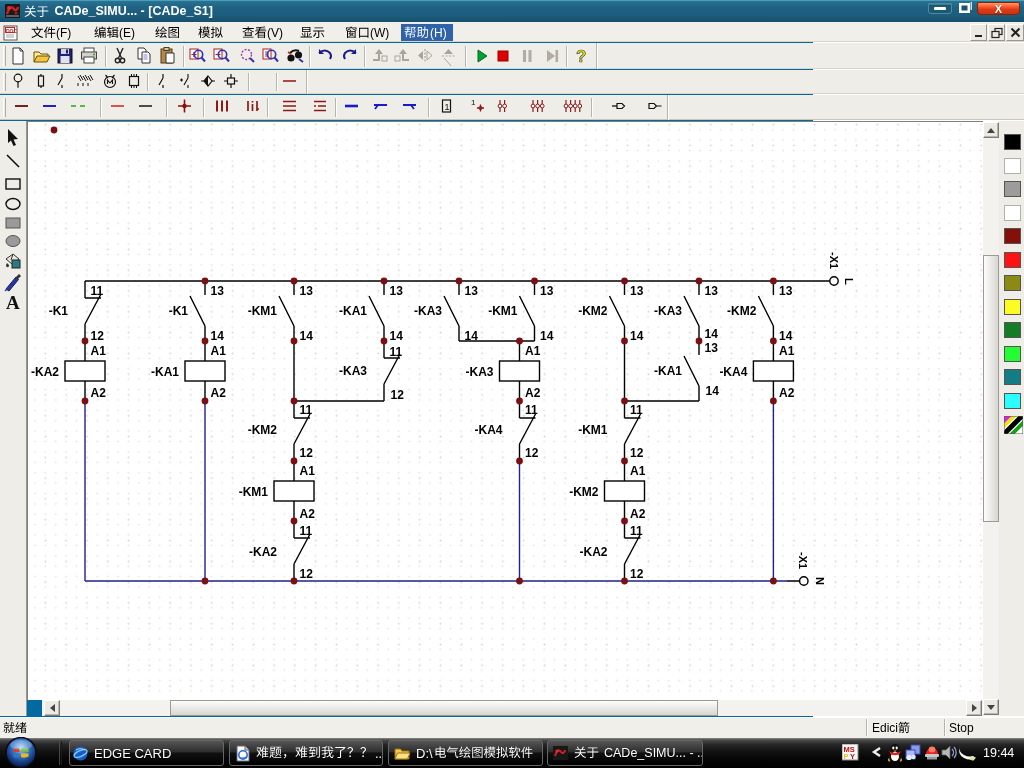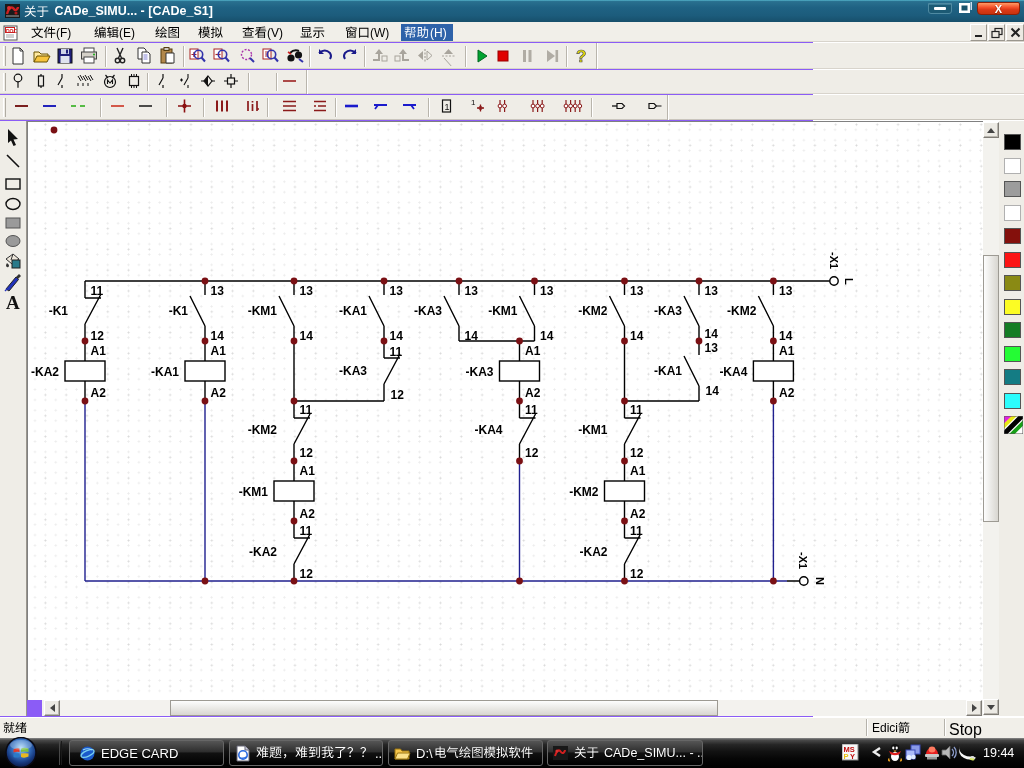--- a/index.html
+++ b/index.html
@@ -1,16 +1,16 @@
 <!DOCTYPE html>
 <html><head><meta charset="utf-8"><style>
 *{margin:0;padding:0;box-sizing:border-box}
 html,body{width:1024px;height:768px;overflow:hidden;font-family:"Liberation Sans",sans-serif}
 .abs{position:absolute}
-#page{position:relative;width:813px;height:768px;background:#8b5cf6}
+#page{position:relative;width:813px;height:768px;background:#0369a1}
 #titlebar{position:absolute;left:0;top:0;width:1024px;height:22px;
  background:linear-gradient(#55b5cc 0%,#29708f 7%,#1f6283 35%,#1c5c7c 70%,#174f6b 100%);}
 #titletext{position:absolute;left:24px;top:4px;color:#fff;font-weight:bold;font-size:12.5px;white-space:nowrap;
  font-family:"Liberation Sans",sans-serif}
 #menubar{position:absolute;left:0;top:22px;width:1024px;height:20px;background:#f1efe9;border-bottom:1px solid #d8d4cc}
 .mi{position:absolute;top:24px;height:17px;display:flex;align-items:center;font-size:12px;color:#000;white-space:nowrap}
 #tb1{position:absolute;left:0;top:43px;width:1024px;height:26px;background:#efede7;border-bottom:1px solid #d8d4cc}
 #tb2{position:absolute;left:0;top:70px;width:1024px;height:24px;background:#efede7;border-bottom:1px solid #d8d4cc}
 #tb3{position:absolute;left:0;top:95px;width:1024px;height:25px;background:#efede7;border-bottom:1px solid #c9c5bc}
 .sep{position:absolute;width:2px;background:#d2cfc7;border-left:1px solid #b9b5ac;border-right:1px solid #fff}
@@ -583,39 +583,39 @@
 <div class="abs" style="left:3px;top:721px"><svg width="26" height="16" viewBox="0 0 26 16" style="display:inline-block;vertical-align:top;">
         <path transform="translate(0,11)" d="M2.088 -6.096H4.788V-4.656H2.088ZM8.652000000000001 -5.184V-0.624C8.652000000000001 0.132 8.736 0.324 8.928 0.48C9.120000000000001 0.624 9.42 0.672 9.672 0.672C9.828 0.672 10.272 0.672 10.44 0.672C10.668000000000001 0.672 10.956 0.648 11.124 0.552C11.316 0.48 11.436 0.324 11.52 0.084C11.58 -0.156 11.628 -0.792 11.652000000000001 -1.332C11.412 -1.4040000000000001 11.112 -1.56 10.944 -1.716C10.932 -1.104 10.92 -0.612 10.884 -0.40800000000000003C10.848 -0.216 10.8 -0.108 10.716000000000001 -0.07200000000000001C10.644 -0.024 10.488 -0.012 10.356 -0.012C10.200000000000001 -0.012 9.948 -0.012 9.84 -0.012C9.72 -0.012 9.624 -0.036000000000000004 9.540000000000001 -0.07200000000000001C9.48 -0.12 9.456 -0.276 9.456 -0.528V-5.184ZM1.704 -3.2880000000000003C1.476 -2.2920000000000003 1.104 -1.296 0.6 -0.624C0.78 -0.528 1.104 -0.3 1.248 -0.18C1.74 -0.912 2.196 -2.04 2.46 -3.12ZM4.392 -3.132C4.776 -2.472 5.124 -1.572 5.256 -0.984L5.94 -1.308C5.808 -1.8840000000000001 5.436 -2.7600000000000002 5.04 -3.42ZM9.216000000000001 -9.168000000000001C9.708 -8.628 10.224 -7.86 10.428 -7.368L11.076 -7.776C10.848 -8.256 10.32 -9.0 9.828 -9.516ZM1.296 -6.84V-3.924H3.096V-0.024C3.096 0.096 3.06 0.132 2.94 0.132C2.82 0.14400000000000002 2.424 0.14400000000000002 1.98 0.132C2.1 0.34800000000000003 2.22 0.66 2.2560000000000002 0.888C2.88 0.888 3.2880000000000003 0.876 3.564 0.756C3.84 0.624 3.912 0.396 3.912 0.0V-3.924H5.628V-6.84ZM2.664 -9.912C2.856 -9.516 3.072 -9.024000000000001 3.204 -8.604000000000001H0.648V-7.8H6.132000000000001V-8.604000000000001H4.14C3.996 -9.036 3.732 -9.636000000000001 3.492 -10.104000000000001ZM7.908 -10.056000000000001C7.908 -9.096 7.908 -8.040000000000001 7.848 -6.972H6.24V-6.144H7.788C7.5840000000000005 -3.6 6.984 -1.08 5.244 0.432C5.472 0.5640000000000001 5.76 0.792 5.904 0.972C7.74 -0.6960000000000001 8.388 -3.42 8.628 -6.144H11.448V-6.972H8.688C8.748 -8.040000000000001 8.76 -9.084 8.772 -10.056000000000001Z M12.54 -0.636 12.708 0.216C13.812 -0.06 15.264 -0.432 16.656 -0.792L16.572 -1.548C15.072 -1.2 13.548 -0.84 12.54 -0.636ZM22.404 -9.432C22.164 -8.928 21.887999999999998 -8.448 21.588 -7.98V-8.64H19.968V-10.08H19.116V-8.64H17.148V-7.836H19.116V-6.324H16.524V-5.508H19.44C18.492 -4.668 17.412 -3.96 16.236 -3.432C16.416 -3.2640000000000002 16.704 -2.904 16.823999999999998 -2.712C17.208 -2.916 17.592 -3.12 17.964 -3.36V0.912H18.816V0.432H21.912V0.876H22.788V-4.32H19.332C19.788 -4.692 20.232 -5.088 20.64 -5.508H23.508000000000003V-6.324H21.384C22.092 -7.176 22.716 -8.124 23.232 -9.168000000000001ZM19.968 -7.836H21.492C21.131999999999998 -7.296 20.724 -6.792 20.28 -6.324H19.968ZM18.816 -1.584H21.912V-0.336H18.816ZM18.816 -2.316V-3.552H21.912V-2.316ZM12.732 -5.0760000000000005C12.912 -5.16 13.2 -5.232 14.724 -5.424C14.184000000000001 -4.632 13.68 -3.996 13.464 -3.7560000000000002C13.092 -3.3120000000000003 12.816 -3.012 12.552 -2.964C12.66 -2.7600000000000002 12.792 -2.352 12.828 -2.184C13.056000000000001 -2.328 13.452 -2.436 16.224 -3.0C16.2 -3.18 16.2 -3.516 16.224 -3.744L14.076 -3.36C15.0 -4.428 15.9 -5.748 16.68 -7.08L15.972 -7.5C15.744 -7.056 15.48 -6.612 15.216000000000001 -6.192L13.596 -6.024C14.292 -7.056 14.988 -8.4 15.504 -9.684000000000001L14.688 -10.056000000000001C14.232 -8.604000000000001 13.392 -7.032 13.116 -6.636C12.864 -6.228 12.672 -5.928 12.456 -5.892C12.564 -5.664 12.696 -5.256 12.732 -5.0760000000000005Z" fill="#000"></path>
       </svg></div>
 <div class="abs" style="left:866px;top:719px;width:1px;height:17px;background:#b5b2aa"></div>
 <div class="abs" style="left:867px;top:719px;width:1px;height:17px;background:#fff"></div>
 <div class="abs" style="left:944px;top:719px;width:1px;height:17px;background:#b5b2aa"></div>
 <div class="abs" style="left:945px;top:719px;width:1px;height:17px;background:#fff"></div>
 <div class="abs" style="left:872px;top:721px;font-size:12px;display:flex">Edici<svg width="14" height="16" viewBox="0 0 14 16" style="display:inline-block;vertical-align:top;">
         <path transform="translate(0,11)" d="M7.2 -4.5360000000000005V-0.864H8.040000000000001V-4.5360000000000005ZM9.684000000000001 -4.956V-0.14400000000000002C9.684000000000001 0.024 9.636000000000001 0.06 9.444 0.07200000000000001C9.252 0.084 8.628 0.084 7.896 0.06C8.040000000000001 0.3 8.208 0.66 8.268 0.9C9.132 0.9 9.708 0.876 10.08 0.744C10.464 0.612 10.572000000000001 0.36 10.572000000000001 -0.132V-4.956ZM8.1 -7.428C7.92 -7.0920000000000005 7.6080000000000005 -6.636 7.332 -6.276H4.488C4.284 -6.612 3.9 -7.08 3.576 -7.428L2.8080000000000003 -7.1160000000000005C3.024 -6.876 3.2760000000000002 -6.5520000000000005 3.468 -6.276H0.588V-5.5440000000000005H11.424V-6.276H8.34C8.556000000000001 -6.54 8.772 -6.84 8.988 -7.140000000000001ZM4.896 -4.152V-3.2640000000000002H2.364V-4.152ZM1.524 -4.824V0.924H2.364V-0.996H4.896V-0.084C4.896 0.06 4.86 0.096 4.728 0.096C4.5840000000000005 0.108 4.164 0.108 3.648 0.096C3.7560000000000002 0.312 3.876 0.636 3.912 0.864C4.5840000000000005 0.864 5.0760000000000005 0.864 5.376 0.732C5.688 0.588 5.76 0.372 5.76 -0.07200000000000001V-4.824ZM2.364 -2.58H4.896V-1.668H2.364ZM2.46 -10.188C2.064 -9.18 1.356 -8.22 0.5640000000000001 -7.596C0.78 -7.488 1.1520000000000001 -7.224 1.32 -7.08C1.728 -7.452 2.148 -7.932 2.508 -8.46H3.2880000000000003C3.504 -8.064 3.708 -7.6080000000000005 3.7920000000000003 -7.296L4.572 -7.632000000000001C4.5 -7.86 4.368 -8.16 4.212 -8.46H5.88V-9.24H2.988C3.12 -9.48 3.24 -9.72 3.336 -9.96ZM7.08 -10.188C6.78 -9.252 6.204 -8.352 5.5200000000000005 -7.752C5.736 -7.632000000000001 6.1080000000000005 -7.38 6.276 -7.236C6.612 -7.5600000000000005 6.936 -7.992 7.236 -8.46H8.292C8.592 -8.040000000000001 8.88 -7.524 9.012 -7.176L9.768 -7.596C9.672 -7.836 9.48 -8.148 9.276 -8.46H11.304V-9.24H7.656000000000001C7.764 -9.48 7.872 -9.732 7.956 -9.984Z" fill="#000"></path>
       </svg></div>
-<div class="abs" style="left:949px;top:721px;font-size:16px">Stop</div>
+<div class="abs" style="left:949px;top:721px;font-size:12px">Stop</div>
 <div id="taskbar"></div>
 <svg class="abs" style="left:5px;top:737px" width="32" height="31">
 <defs>
         <radialGradient id="orb" cx="50%" cy="35%" r="65%">
 <stop offset="0%" stop-color="#aad8f8"></stop>
           <stop offset="40%" stop-color="#3a78c8"></stop>
           <stop offset="75%" stop-color="#173a80"></stop>
           <stop offset="100%" stop-color="#0a1a48"></stop>
         </radialGradient>
       </defs>
 <circle cx="16" cy="15.5" r="15" fill="url(#orb)" stroke="#0a0a14" stroke-width="1.5"></circle>
 <path d="M8.5 12.5 Q11 10.5 14.5 11.5 L14.5 15 Q11 14.5 8.5 15.5 Z" fill="#e03a2a"></path>
 <path d="M16 11.8 Q19.5 10 23.5 11.5 L23.5 15 Q19.5 14 16 15 Z" fill="#7ac043"></path>
 <path d="M8.5 17 Q11 16 14.5 16.5 L14.5 20 Q11 21 8.5 20 Z" fill="#2a7ac8"></path>
 <path d="M16 16.5 Q19.5 15.8 23.5 16.5 L23.5 19.5 Q19.5 21.5 16 20 Z" fill="#e8b820"></path>
 <ellipse cx="16" cy="8" rx="11" ry="5" fill="#ffffff" opacity="0.25"></ellipse>
 </svg>
-<div class="tbtn" style="left:69px;width:155px;padding-left:9px">
+<div class="tbtn" style="left:69px;width:155px;padding-left:2px">
       <svg width="17" height="17" style="flex:none">
         <circle cx="8.5" cy="8.5" r="7" fill="#1a5acA"></circle>
         <ellipse cx="8.5" cy="8.5" rx="7" ry="2.8" fill="none" stroke="#7ad0f0" stroke-width="1.3" transform="rotate(-25 8.5 8.5)"></ellipse>
         <path d="M4 5 Q8.5 2.5 13 5" stroke="#9adafa" stroke-width="1.2" fill="none"></path>
       </svg>
       <span style="display:flex;align-items:center;margin-left:5px;text-shadow:0 1px 1px #000">
         <span style="font-size:13px">EDGE CARD</span>
       </span>
     </div>
 <div class="tbtn" style="left:229px;width:154px;padding-left:5px">

